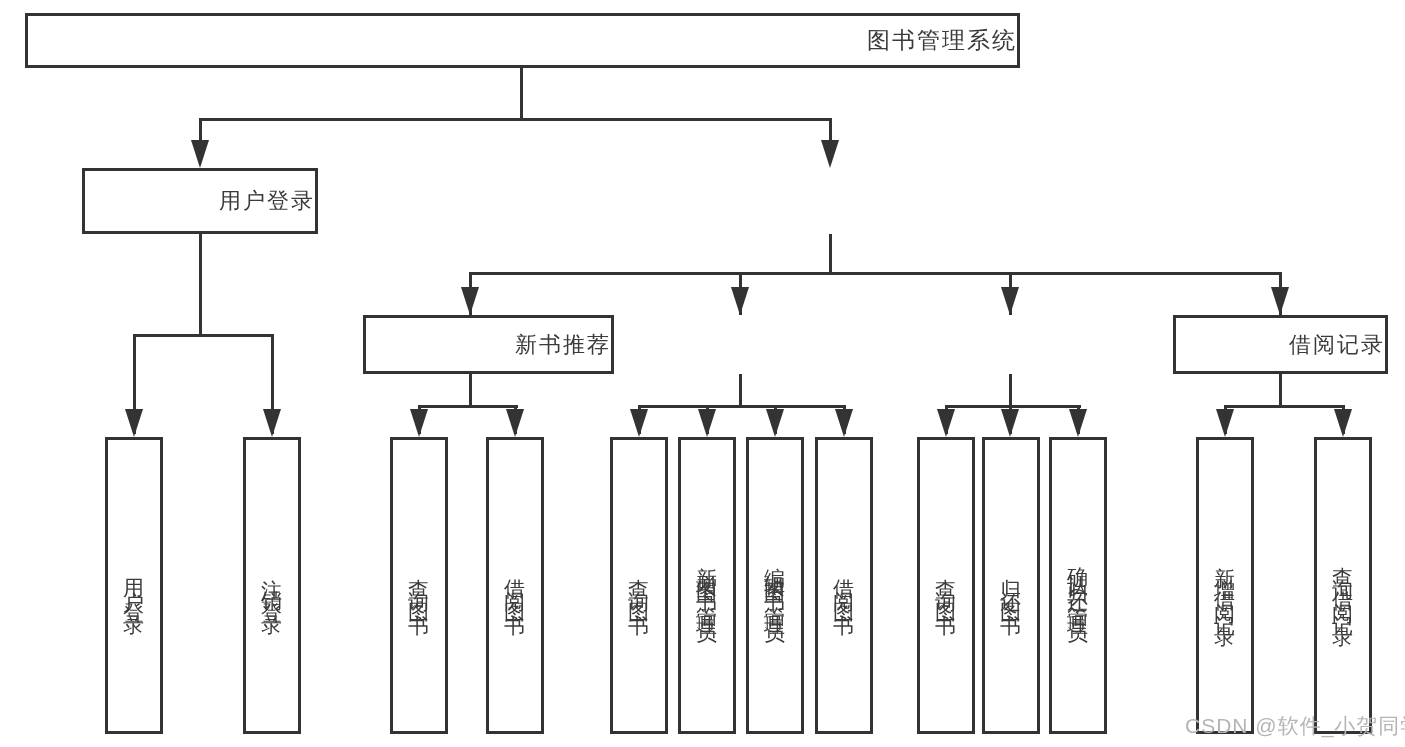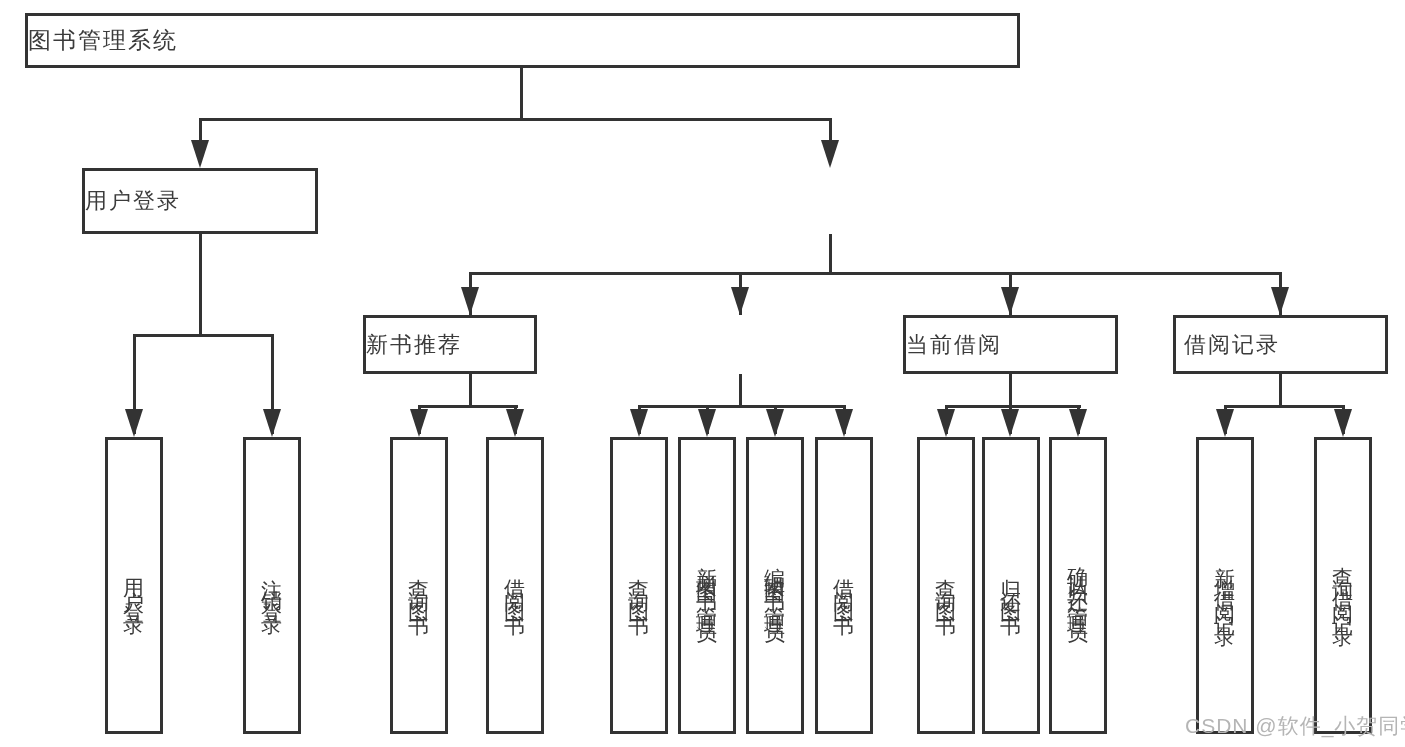--- a/index.html
+++ b/index.html
@@ -14,21 +14,21 @@
     background: var(--background);
     font-family: "Liberation Sans", "DejaVu Sans", sans-serif;
     overflow: hidden;
   }
   .stage { position: relative; width: 1405px; height: 747px; background: var(--background); }
 
   .box {
     position: absolute;
     border: 3px solid var(--line);
     background: #ffffff;
-    display: flex; align-items: center; justify-content: flex-start;
+    display: flex; align-items: center; justify-content: flex-end;
     color: var(--text);
     font-size: 22px;
     letter-spacing: 2px;
     z-index: 2;
   }
   .box.root  { font-size: 23px; }
 
   .leaf {
     position: absolute;
     top: 437px; width: 58px; height: 297px;
@@ -100,25 +100,22 @@
   <div class="hline" style="left:469px; top:272px; width:813px;"></div>
   <div class="vline" style="left:469px; top:272px; height:43px;"></div>
   <div class="vline" style="left:739px; top:272px; height:43px;"></div>
   <div class="vline" style="left:1009px; top:272px; height:43px;"></div>
   <div class="vline" style="left:1279px; top:272px; height:43px;"></div>
   <div class="arrow" style="left:461px; top:287px;"></div>
   <div class="arrow" style="left:731px; top:287px;"></div>
   <div class="arrow" style="left:1001px; top:287px;"></div>
   <div class="arrow" style="left:1271px; top:287px;"></div>
 
-  <div class="box" style="left:363px; top:315px; width:174px; height:59px;">
+  <div class="box" style="left:363px; top:315px; width:251px; height:59px;">
     <span>新书推荐</span>
-  </div>
-  <div class="box" style="left:903px; top:315px; width:215px; height:59px;">
-    <span>当前借阅</span>
   </div>
   <div class="box" style="left:1173px; top:315px; width:215px; height:59px;padding-left:8px;">
     <span>借阅记录</span>
   </div>
 
   <div class="vline" style="left:469px; top:374px; height:34px;"></div>
   <div class="hline" style="left:418px; top:405px; width:100px;"></div>
   <div class="vline" style="left:418px; top:405px; height:29px;"></div>
   <div class="vline" style="left:514px; top:405px; height:29px;"></div>
   <div class="arrow" style="left:410px; top:409px;"></div>

